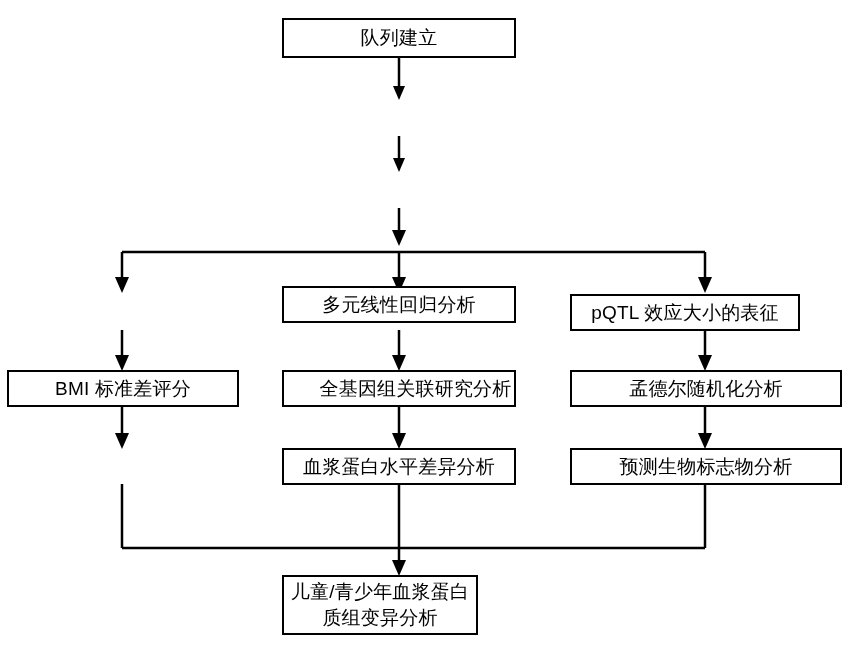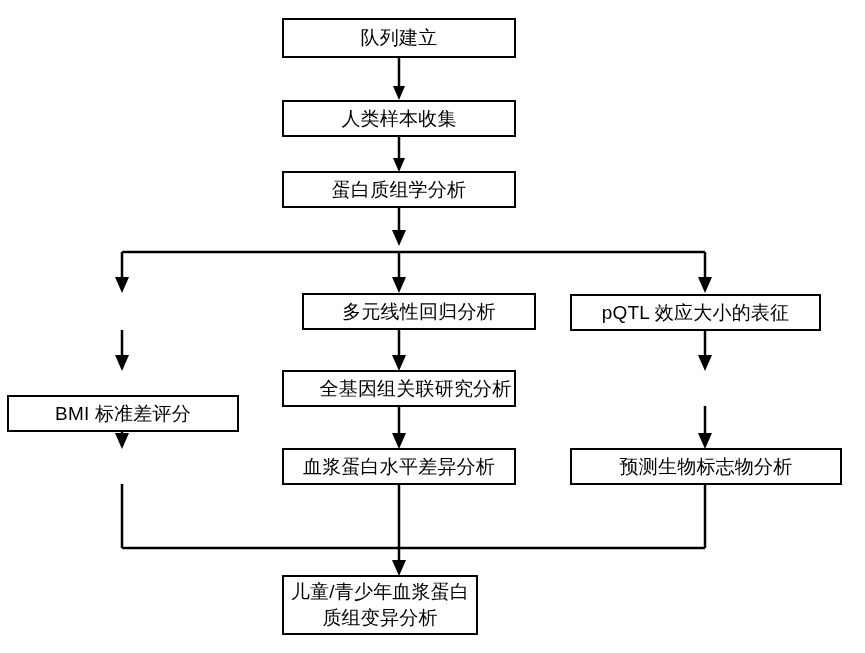--- a/index.html
+++ b/index.html
@@ -127,33 +127,32 @@
       <line x1="399" y1="484" x2="399" y2="548"></line>
     </g>
     <g>
       <line x1="399" y1="548" x2="399" y2="563"></line>
       <polygon points="399,576 392,560 406,560"></polygon>
     </g>
   </svg>
 
   <div class="node" style="left:282px; top:18px; width:234px; height:40px;">队列建立</div>
 
-  <div class="node" style="left:282px; top:100px; width:234px; height:37px;">人类样本收集</div>
-
-  <div class="node" style="left:282px; top:171px; width:234px; height:37px;">蛋白质组学分析</div>
 
 
-  <div class="node" style="left:282px; top:293px; width:234px; height:37px;margin-left:20px;">多元线性回归分析</div>
 
-  <div class="node" style="left:570px; top:294px; width:251px; height:37px;">pQTL 效应大小的表征</div>
+  <div class="node" style="left:282px; top:286px; width:234px; height:37px;">多元线性回归分析</div>
 
-  <div class="node" style="left:7px; top:370px; width:232px; height:37px;margin-top:25px;">BMI 标准差评分</div>
+  <div class="node" style="left:570px; top:294px; width:230px; height:37px;">pQTL 效应大小的表征</div>
+
+  <div class="node" style="left:7px; top:370px; width:232px; height:37px;">BMI 标准差评分</div>
 
   <div class="node" style="left:282px; top:370px; width:234px; height:37px;padding-left:33px;">全基因组关联研究分析</div>
 
+  <div class="node" style="left:570px; top:370px; width:272px; height:37px;">孟德尔随机化分析</div>
 
 
   <div class="node" style="left:570px; top:448px; width:272px; height:37px;">预测生物标志物分析</div>
 
   <div class="node" style="left:282px; top:448px; width:234px; height:37px;">血浆蛋白水平差异分析</div>
 
   <div class="node two-line" style="left:282px; top:575px; width:196px; height:60px;">儿童/青少年血浆蛋白
 质组变异分析</div>
 
 </div>

